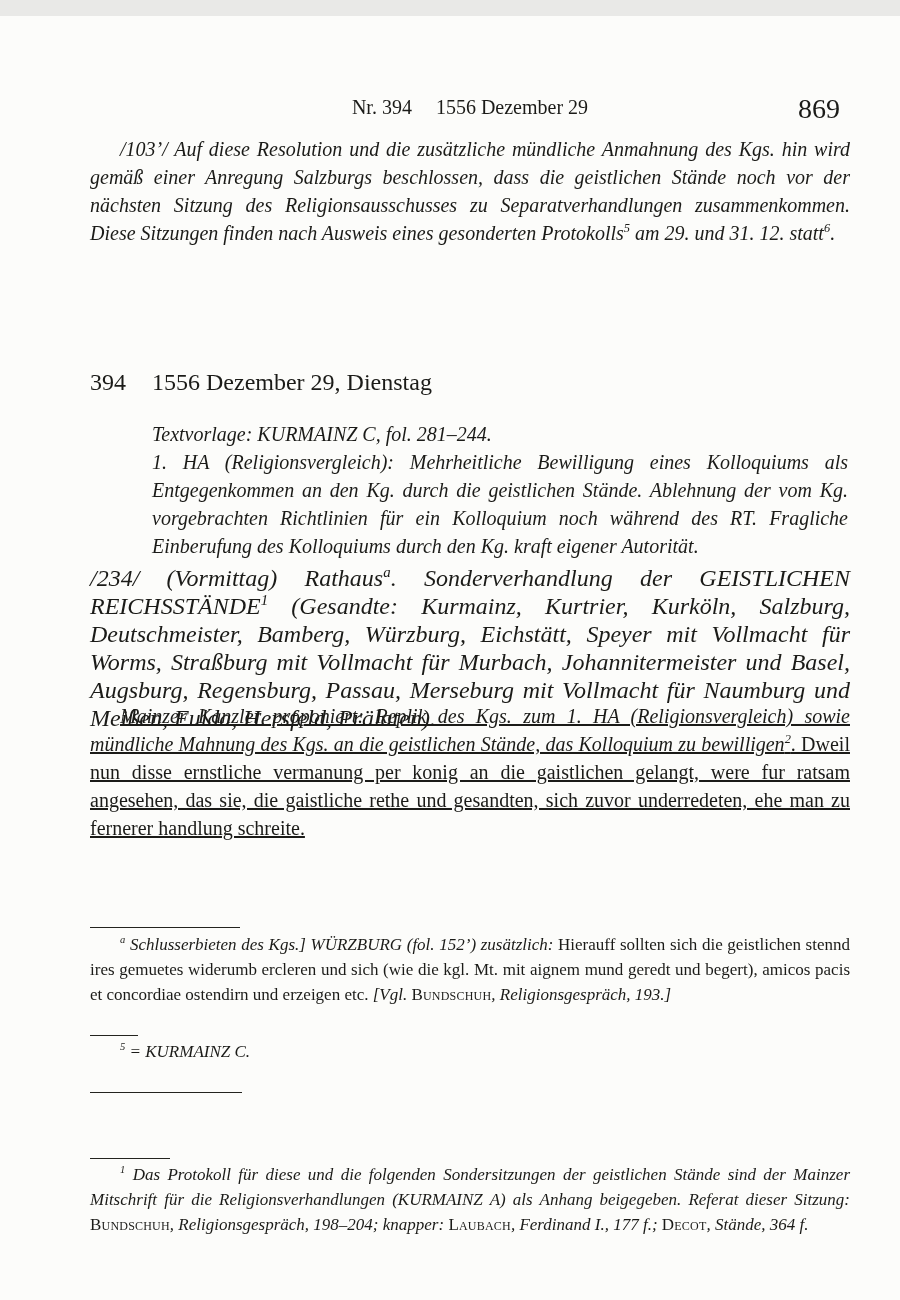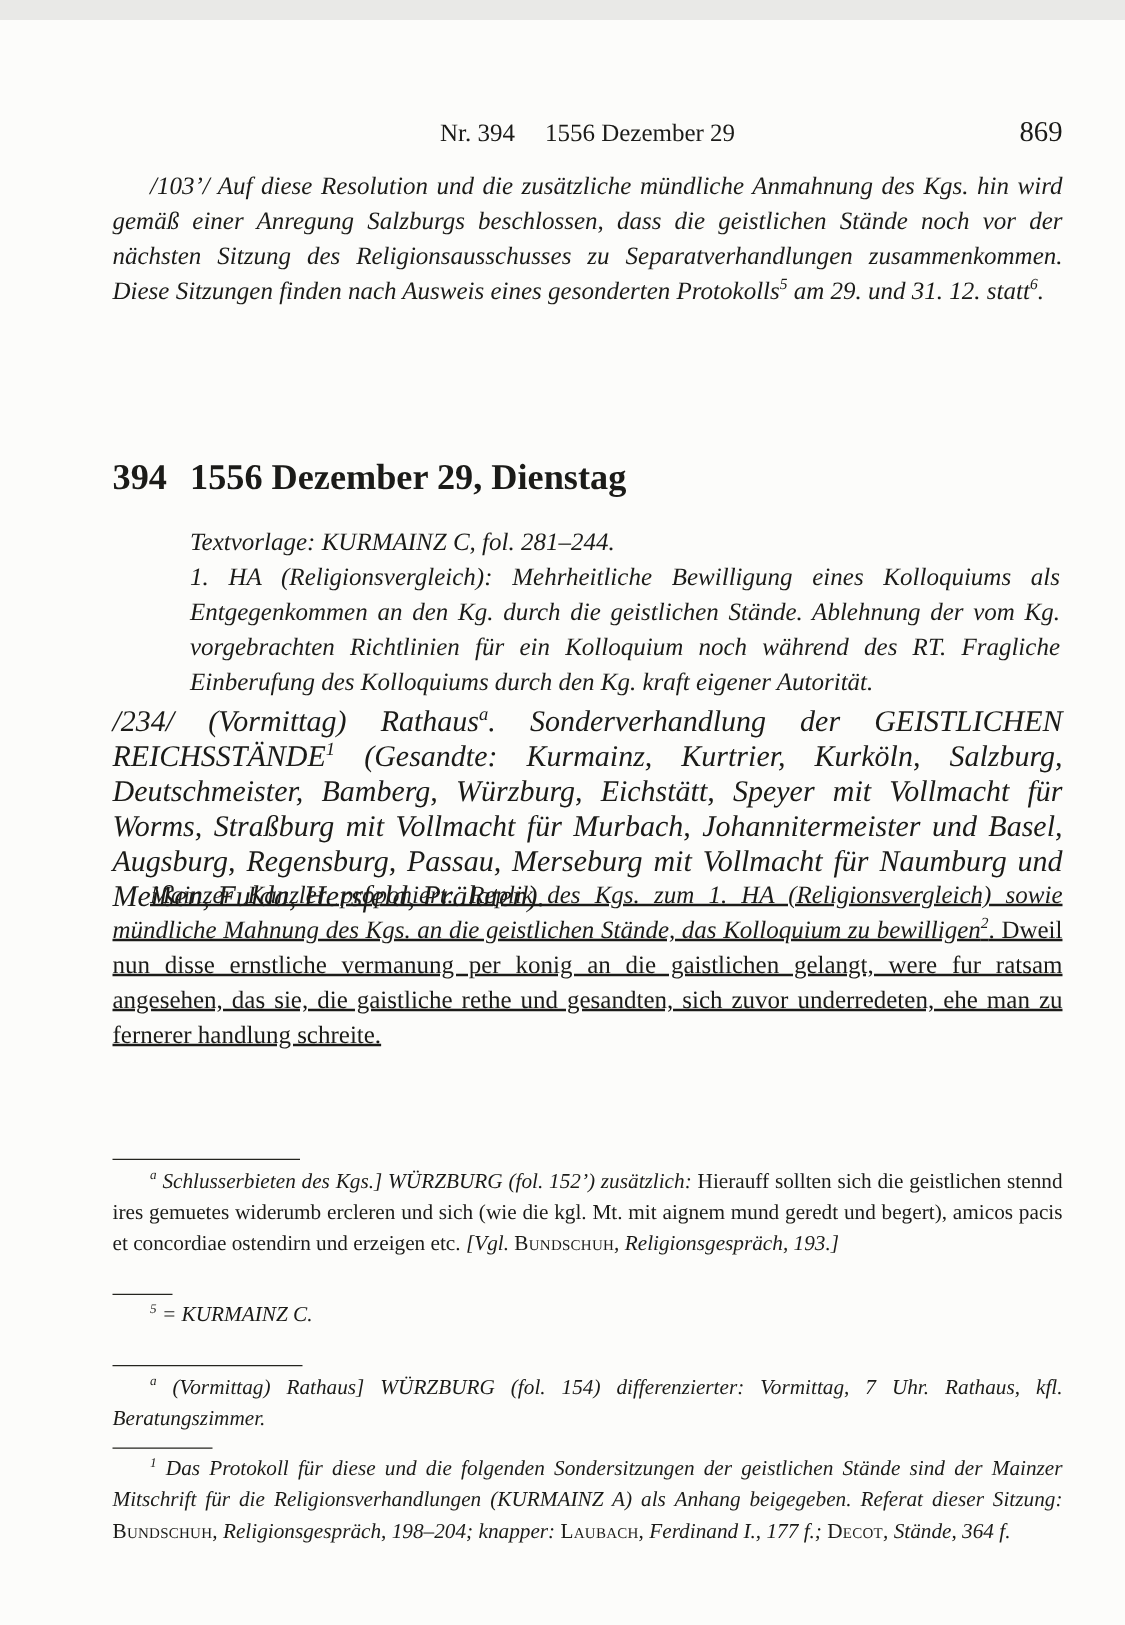--- a/index.html
+++ b/index.html
@@ -20,34 +20,34 @@
   sup{font-size:0.62em;line-height:0;vertical-align:super;}
   p{margin:0;padding:0;}
 
   
   .running-head{
     left:90px;top:80px;width:760px;height:26px;
     font-size:20px;
   }
   .rh-center{display:block;text-align:center;}
   .rh-nr{margin-right:24px;}
-  .rh-page{position:absolute;right:0;top:-3px;font-size:23px;}
+  .rh-page{position:absolute;right:10px;top:-3px;font-size:28px;}
 
   
   .bodytext{
     left:90px;top:119px;width:760px;
     font-size:20px;line-height:28px;
     text-align:justify;
   }
   .indent{text-indent:30px;}
 
   
   .entry-heading{
     left:90px;top:352px;width:760px;
-    font-size:29px;font-weight:bold;line-height:28px;
+    font-size:24px;font-weight:normal;line-height:28px;
   }
   .entry-no{display:inline-block;width:62px;}
 
   
   .source-block{
     left:152px;top:404px;width:696px;
     font-size:20px;line-height:28px;
     font-style:italic;text-align:justify;
   }
 
@@ -118,22 +118,19 @@
   <div class="abs fn fn-a1">
     <p><sup class="it">a</sup> <span class="it">Schlusserbieten des Kgs.] WÜRZBURG (fol. 152’) zusätzlich:</span><span class="rm"> Hierauff sollten sich die geistlichen stennd ires gemuetes widerumb ercleren und sich (wie die kgl. Mt. mit aignem mund geredt und begert), amicos pacis et concordiae ostendirn und erzeigen etc. </span><span class="it">[Vgl. </span><span class="sc">Bundschuh</span><span class="it">, Religionsgespräch, 193.]</span></p>
   </div>
 
   <div class="abs fnrule rule-n56"></div>
   <div class="abs fn fn-n56">
     <p><sup>5</sup> <span>= KURMAINZ C.</span></p>
   </div>
 
   <div class="abs fnrule rule-a2"></div>
-  <div class="abs fn fn-a2">
-    <p><sup>a</sup> <span>(Vormittag) Rathaus] WÜRZBURG (fol. 154) differenzierter: Vormittag, 7 Uhr. Rathaus, kfl. Beratungszimmer.</span></p>
-  </div>
 
   <div class="abs fnrule rule-n12"></div>
   <div class="abs fn fn-n12">
     <p><sup>1</sup> <span>Das Protokoll für diese und die folgenden Sondersitzungen der geistlichen Stände sind der Mainzer Mitschrift für die Religionsverhandlungen (KURMAINZ A) als Anhang beigegeben. Referat dieser Sitzung: </span><span class="sc">Bundschuh</span><span>, Religionsgespräch, 198–204; knapper: </span><span class="sc">Laubach</span><span>, Ferdinand I., 177 f.; </span><span class="sc">Decot</span><span>, Stände, 364 f.</span></p>
   </div>
 
 </div>
 
 </body></html>

